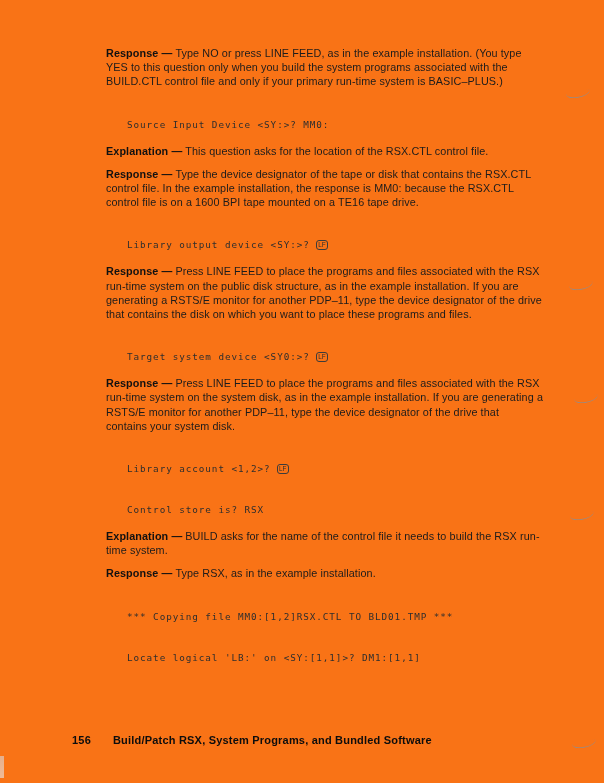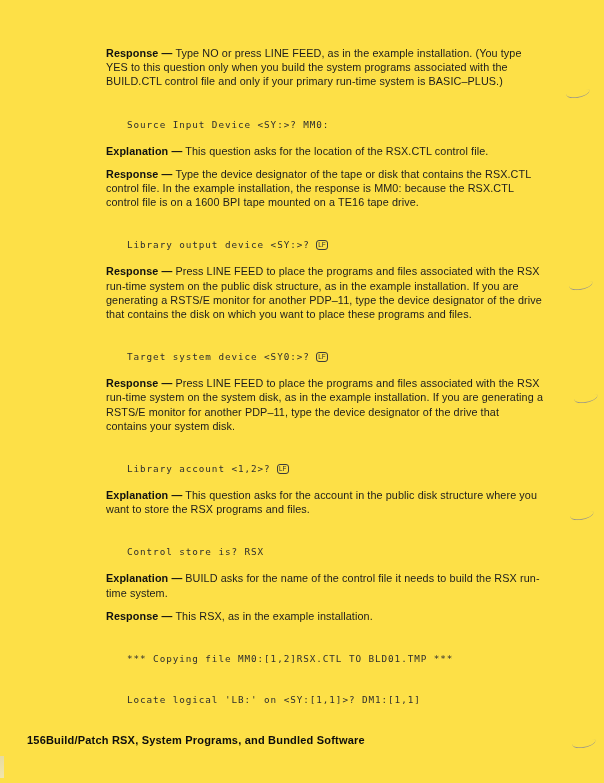--- a/index.html
+++ b/index.html
@@ -7,21 +7,21 @@
     width: 604px; height: 783px;
     background: #ffffff;
     font-family: "Liberation Sans", sans-serif;
     color: #1c1c1c;
     overflow: hidden;
     position: relative;
   }
   .page {
     position: relative;
     width: 604px; height: 783px;
-    background: #fde047;
+    background: #f97316;
   }
   .content {
     position: absolute;
     top: 46px; left: 106px;
     width: 437px;
   }
   .para {
     margin: 0 0 9px 0;
     font-size: 10.8px;
     line-height: 14.2px;
@@ -58,25 +58,26 @@
   .footer {
     position: absolute;
     top: 734px; left: 0;
     width: 604px;
     display: flex;
     align-items: baseline;
     font-weight: bold;
     color: #0d0d0d;
   }
   .footer .pageno {
-    margin-left: 27px;
+    margin-left: 72px;
     font-size: 11px;
     letter-spacing: 0.2px;
   }
   .footer .ftitle {
+    margin-left: 22px;
     font-size: 11px;
     letter-spacing: 0.2px;
   }
   .mark {
     position: absolute;
     width: 24px; height: 7px;
     border-bottom: 1.6px solid #8d8d92;
     border-radius: 0 0 60% 30% / 0 0 100% 60%;
     transform: rotate(-4deg);
     opacity: 0.85;
@@ -109,28 +110,27 @@
 
     <p class="para"><b class="lead">Response —</b><span>Press LINE FEED to place the programs and files associated with the RSX run-time system on the public disk structure, as in the example installation. If you are generating a RSTS/E monitor for another PDP–11, type the device designator of the drive that contains the disk on which you want to place these programs and files.</span></p>
 
     <div class="term"><span>Target system device &lt;SY0:&gt;?</span><span class="lf">LF</span></div>
 
 
     <p class="para"><b class="lead">Response —</b><span>Press LINE FEED to place the programs and files associated with the RSX run-time system on the system disk, as in the example installation. If you are generating a RSTS/E monitor for another PDP–11, type the device designator of the drive that contains your system disk.</span></p>
 
     <div class="term"><span>Library account &lt;1,2&gt;?</span><span class="lf">LF</span></div>
 
-    <p class="para"><b class="lead">Explanation —</b><span>This question asks for the account in the public disk structure where you want to store the RSX programs and files.</span></p>
 
 
     <div class="term"><span>Control store is? RSX</span></div>
 
     <p class="para"><b class="lead">Explanation —</b><span>BUILD asks for the name of the control file it needs to build the RSX run-time system.</span></p>
 
-    <p class="para"><b class="lead">Response —</b><span>This RSX, as in the example installation.</span></p>
+    <p class="para"><b class="lead">Response —</b><span>Type RSX, as in the example installation.</span></p>
 
     <div class="term"><span>*** Copying file MM0:[1,2]RSX.CTL TO BLD01.TMP ***</span></div>
 
     <div class="term"><span>Locate logical 'LB:' on &lt;SY:[1,1]&gt;? DM1:[1,1]</span></div>
 
   </div>
 
   <div class="mark" style="left:566px; top:90px;"></div>
   <div class="mark" style="left:569px; top:282px;"></div>
   <div class="mark" style="left:574px; top:395px;"></div>

